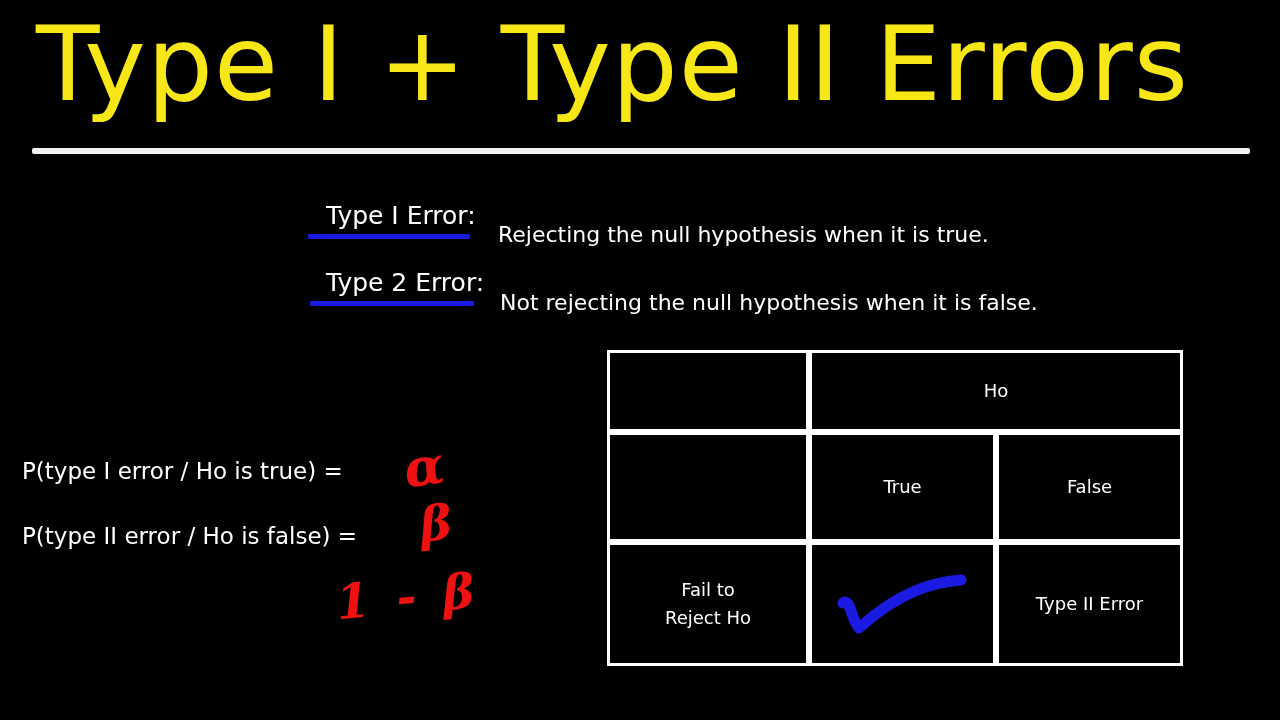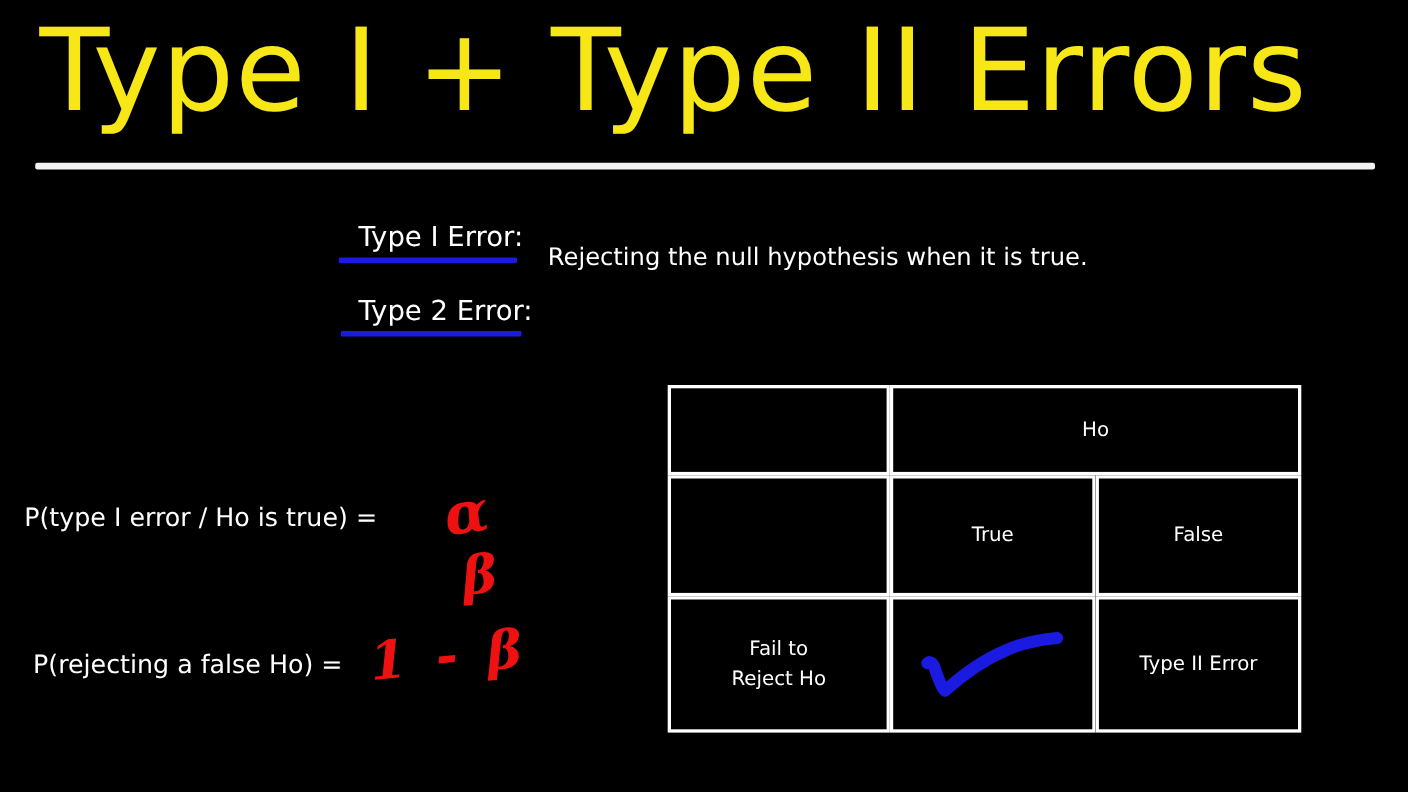--- a/index.html
+++ b/index.html
@@ -193,27 +193,28 @@
   <div class="def-row" id="def1">
     <span class="def-label">Type I Error:</span>
     <span class="def-underline"></span>
   </div>
   <div class="def-text" id="def1-text">Rejecting the null hypothesis when it is true.</div>
 
   <div class="def-row" id="def2">
     <span class="def-label">Type 2 Error:</span>
     <span class="def-underline"></span>
   </div>
+  <div class="def-text" id="def2-text">Not rejecting the null hypothesis when it is false.</div>
 
   <div class="formula" id="f1">P(type I error / Ho is true)  =</div>
   <div class="hand-red" id="sym-alpha">α</div>
 
+  <div class="formula" id="f2">P(type II error / Ho is false)  =</div>
   <div class="hand-red" id="sym-beta">β</div>
 
-  <div class="formula" id="f3">P(rejecting a false Ho) =</div>
   <div class="hand-red" id="sym-onebeta">1 - β</div>
 
   <table id="matrix">
     <tbody>
       <tr class="row-ho">
         <td class="col-head cell-empty"></td>
         <td class="cell-ho" colspan="2">Ho</td>
       </tr>
       <tr class="row-tf">
         <td class="col-head cell-empty"></td>

